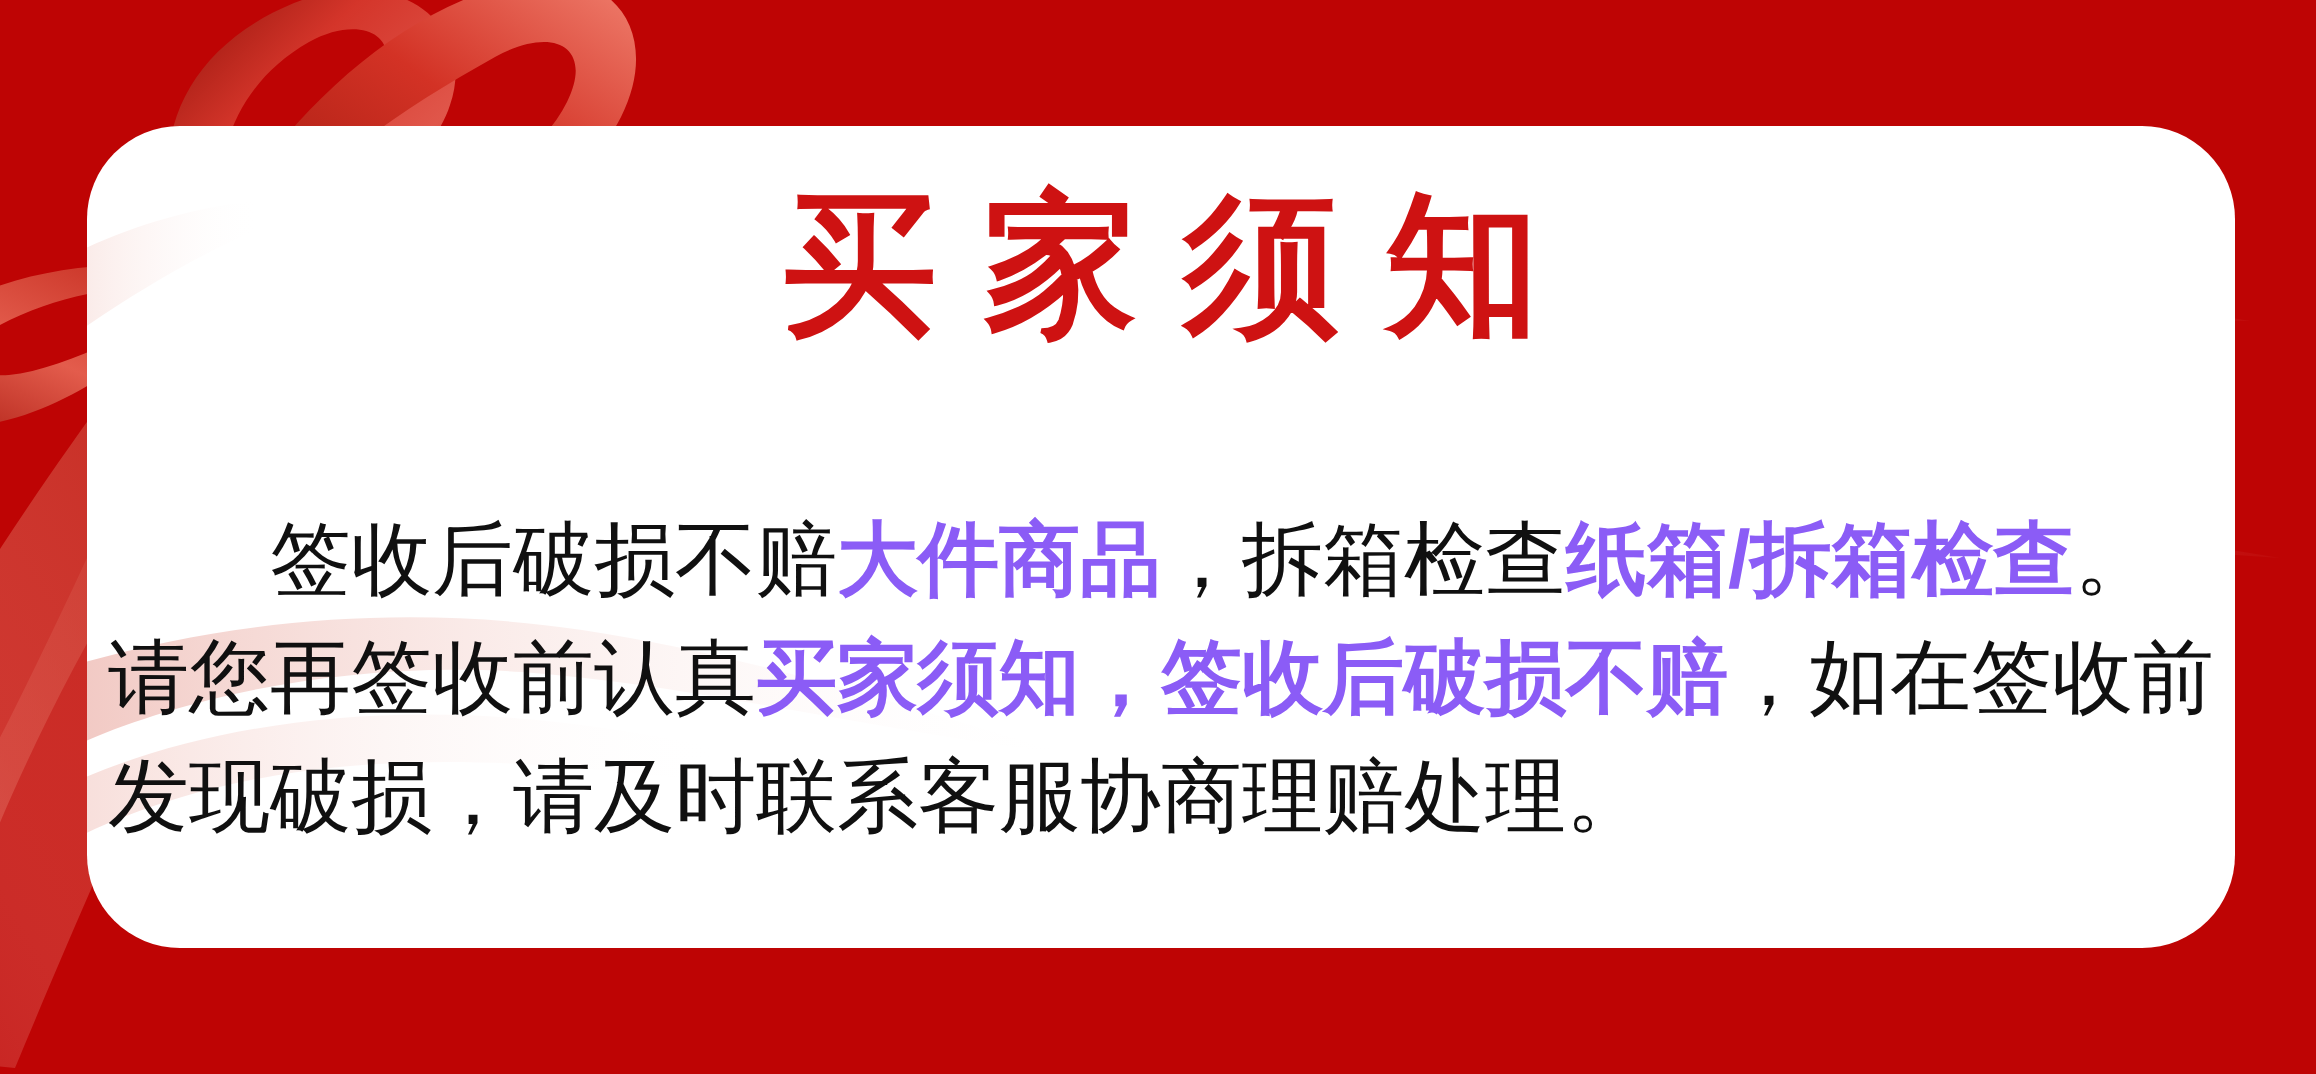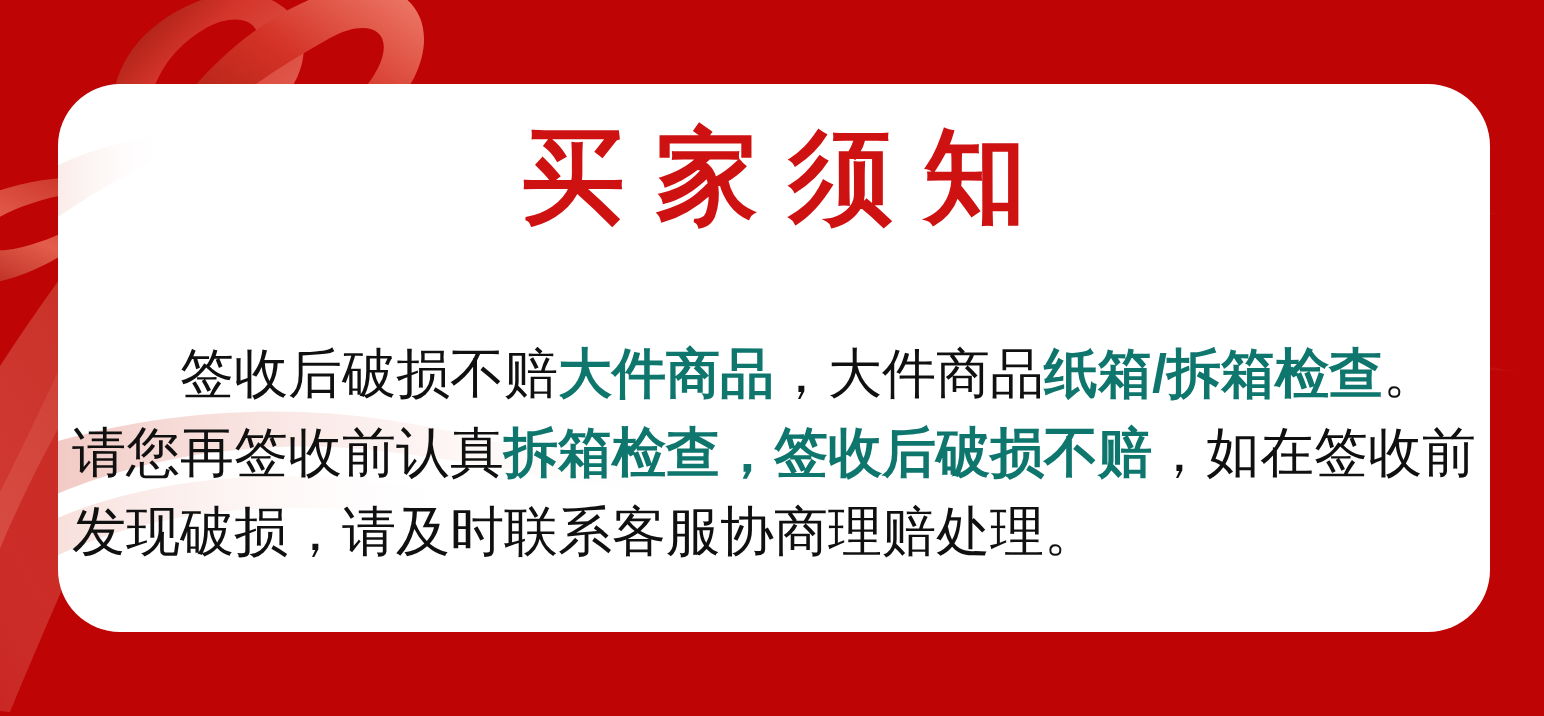--- a/index.html
+++ b/index.html
@@ -76,21 +76,21 @@
     width: 1404px;
     color: #101010;
     font-size: 54px;
     line-height: 79px;
     font-weight: 400;
     text-indent: 108px;
     letter-spacing: 0px;
     font-family: "Liberation Sans", "DejaVu Sans", sans-serif;
   }
   #body-text .em {
-    color: #0f766e;
+    color: #8b5cf6;
     font-weight: 700;
   }
 </style>
 </head>
 <body>
 
 <div id="stage">
 
   <svg id="ribbon-layer" viewBox="0 0 1544 716" width="1544" height="716" xmlns="http://www.w3.org/2000/svg">
     <defs>
@@ -171,17 +171,17 @@
       </defs>
       <path d="M-10,360 C 90,330 210,318 330,336 C 450,354 560,392 660,420 C 520,402 400,372 290,364 C 170,356 60,382 -10,414 Z" fill="url(#wash-a)"></path>
       <path d="M-10,438 C 70,402 180,384 300,396 C 420,408 520,438 610,462 C 470,446 350,424 240,424 C 130,424 50,446 -10,476 Z" fill="url(#wash-b)"></path>
       <path d="M-10,86 C 40,60 110,44 170,48 C 110,66 50,98 -10,140 Z" fill="url(#wash-b)" opacity="0.7"></path>
     </svg>
 
     <div id="card-content">
       <div id="title">买家须知</div>
 
       <p id="body-text">
-        <span>签收后破损不赔</span><span class="em">大件商品</span><span>，大件商品</span><span class="em">纸箱/拆箱检查</span><span>。请您再签收前认真</span><span class="em">拆箱检查，签收后破损不赔</span><span>，如在签收前发现破损，请及时联系客服协商理赔处理。</span>
+        <span>签收后破损不赔</span><span class="em">大件商品</span><span>，拆箱检查</span><span class="em">纸箱/拆箱检查</span><span>。请您再签收前认真</span><span class="em">买家须知，签收后破损不赔</span><span>，如在签收前发现破损，请及时联系客服协商理赔处理。</span>
       </p>
     </div>
   </div>
 </div>
 
 </body></html>

